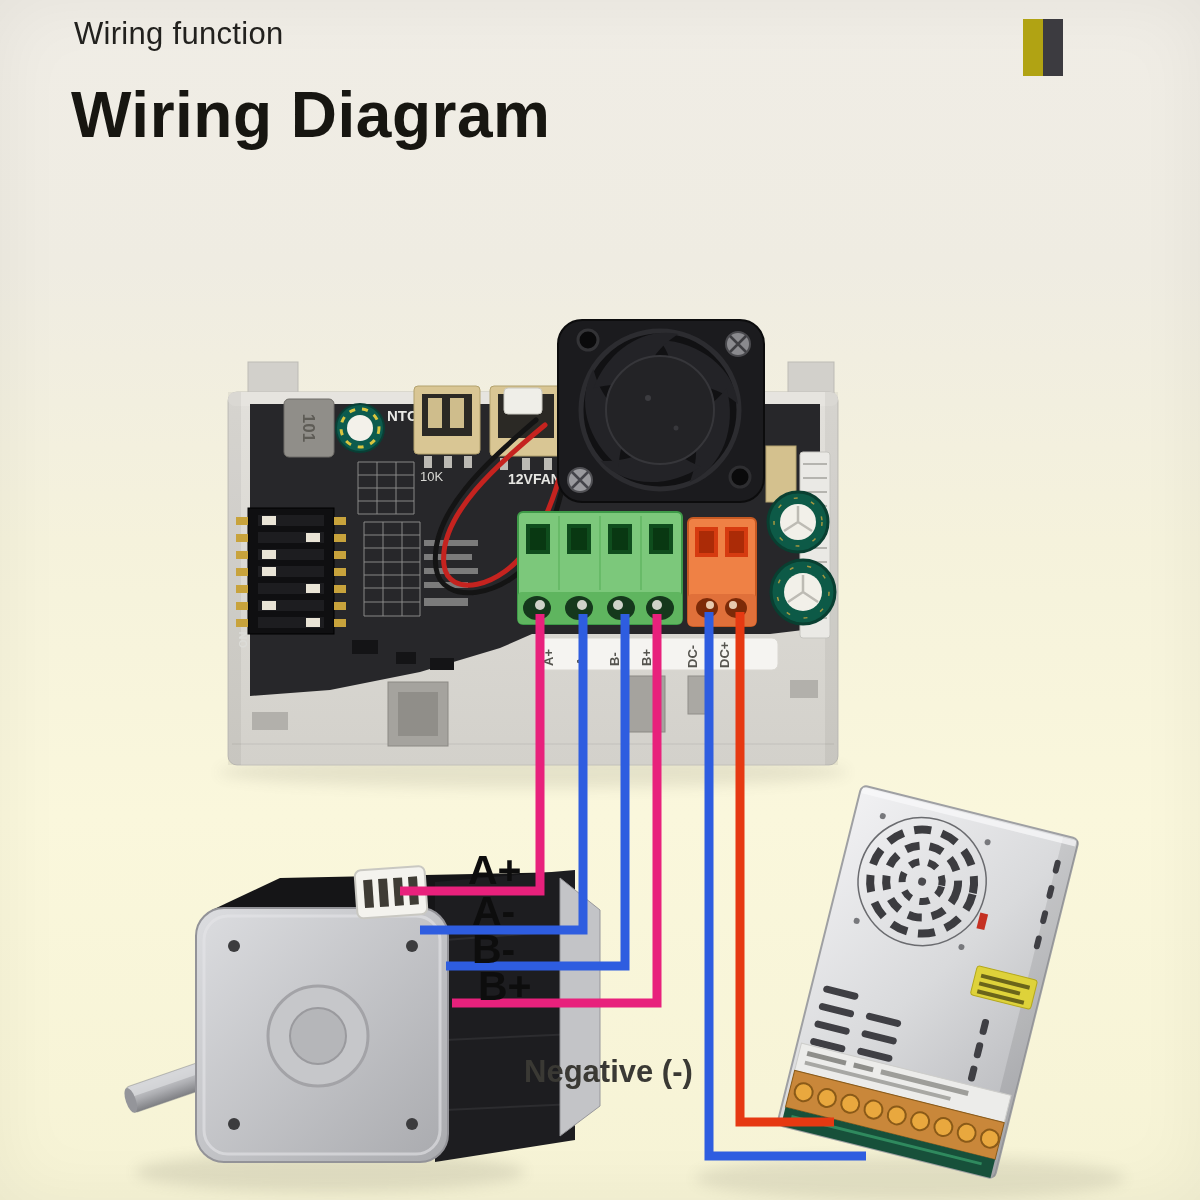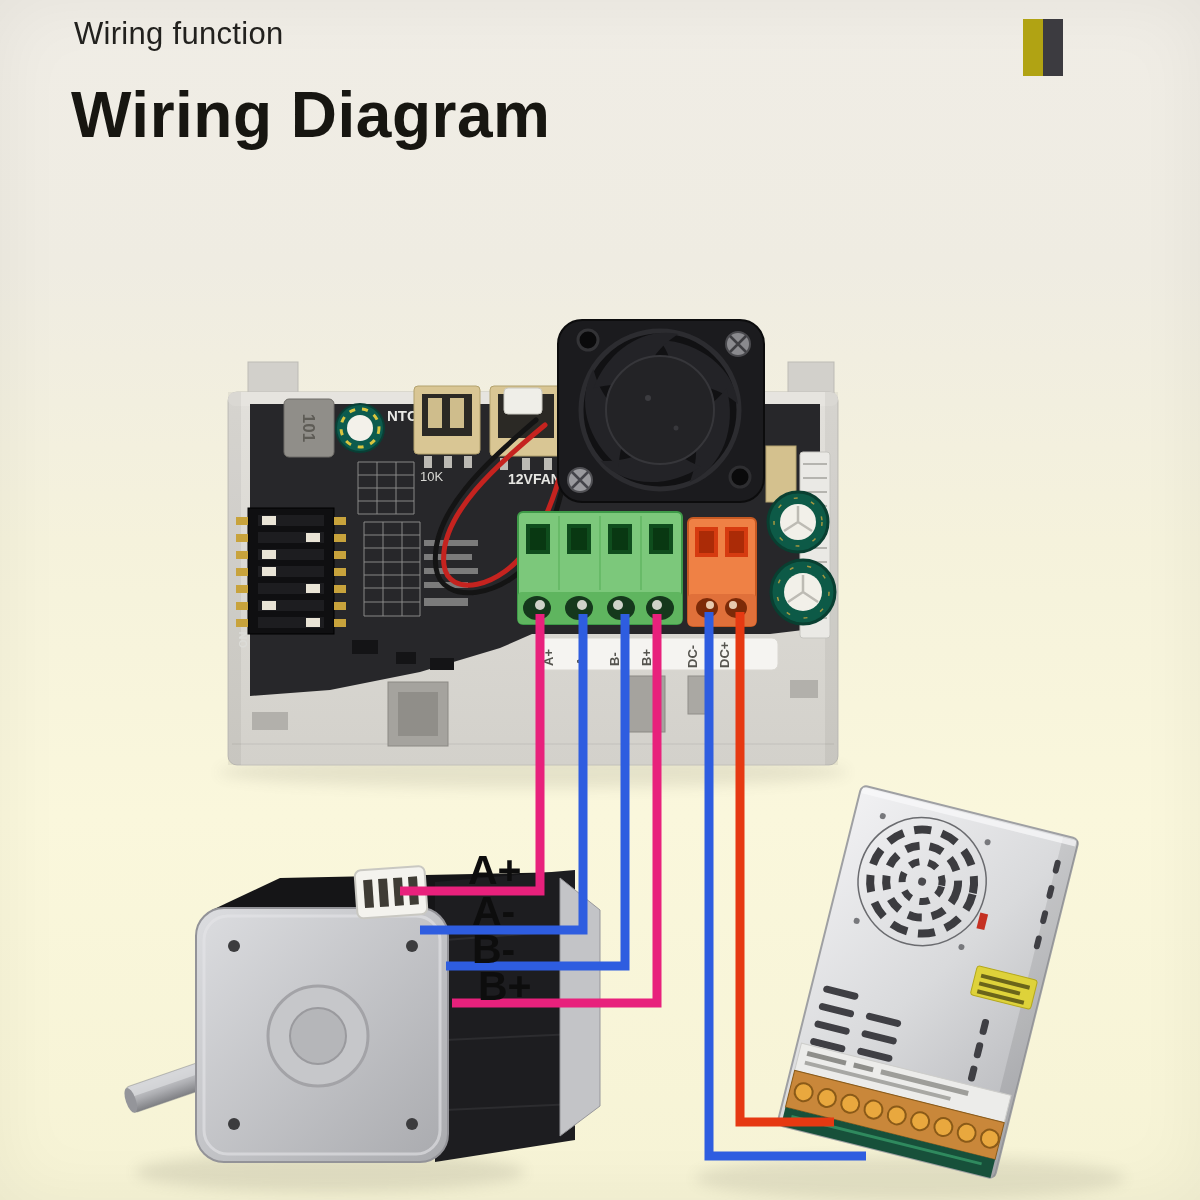--- a/index.html
+++ b/index.html
@@ -382,13 +382,14 @@
   <div class="abs badge">
     <div class="half" style="background:#b1a313;"></div>
     <div class="half" style="background:#3c3b40;"></div>
   </div>
 
   <div class="abs wire-label" style="left:468px;top:850px;">A+</div>
   <div class="abs wire-label" style="left:472px;top:891px;">A-</div>
   <div class="abs wire-label" style="left:472px;top:929px;">B-</div>
   <div class="abs wire-label" style="left:478px;top:966px;">B+</div>
 
+  <div class="abs psu-label" style="left:524px;top:1054px;">Negative (-)</div>
 </div>
 
 </body></html>

